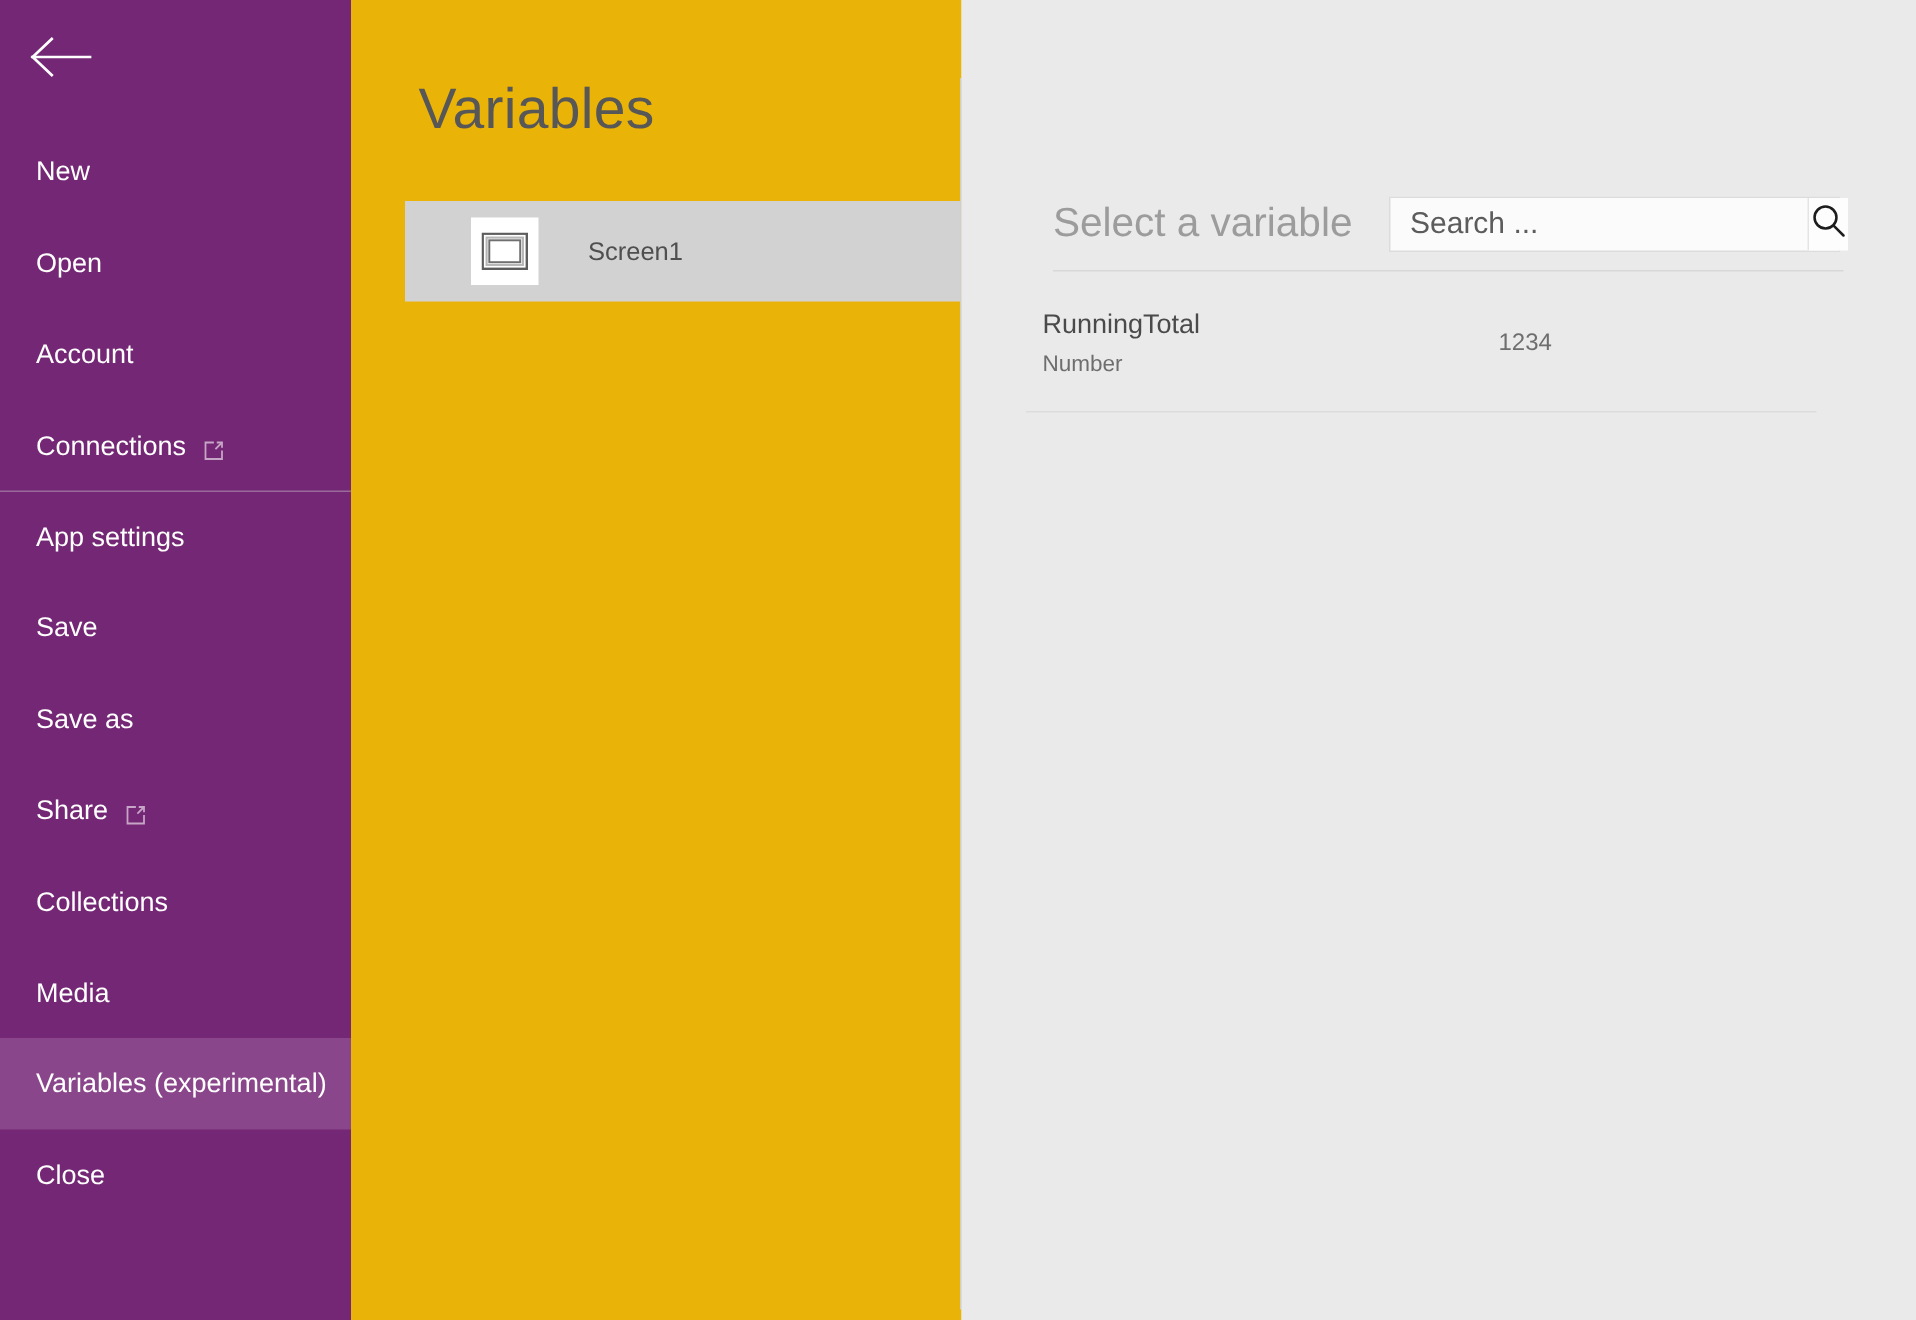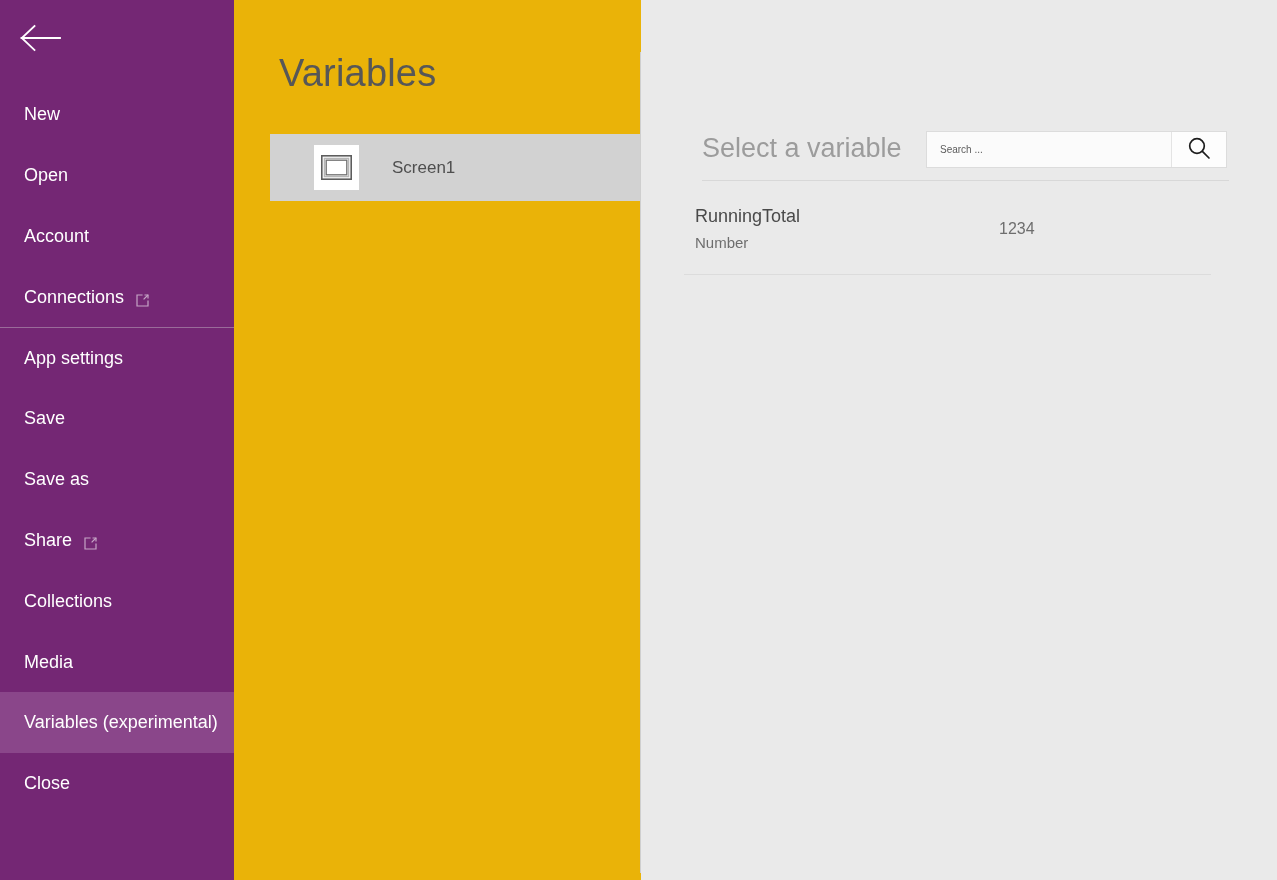--- a/index.html
+++ b/index.html
@@ -201,21 +201,21 @@
     align-items: stretch;
     cursor: text;
   }
   #search-input {
     flex: 1;
     border: none;
     outline: none;
     background: transparent;
     padding: 0 0 0 13px;
     font-family: "Liberation Sans", sans-serif;
-    font-size: 10px;
+    font-size: 20px;
     color: #3c3c3c;
   }
   #search-input::placeholder {
     color: #5c5c5c;
     opacity: 1;
   }
   #search-button {
     width: 54px;
     border-left: 1px solid #e4e4e4;
     display: flex;

